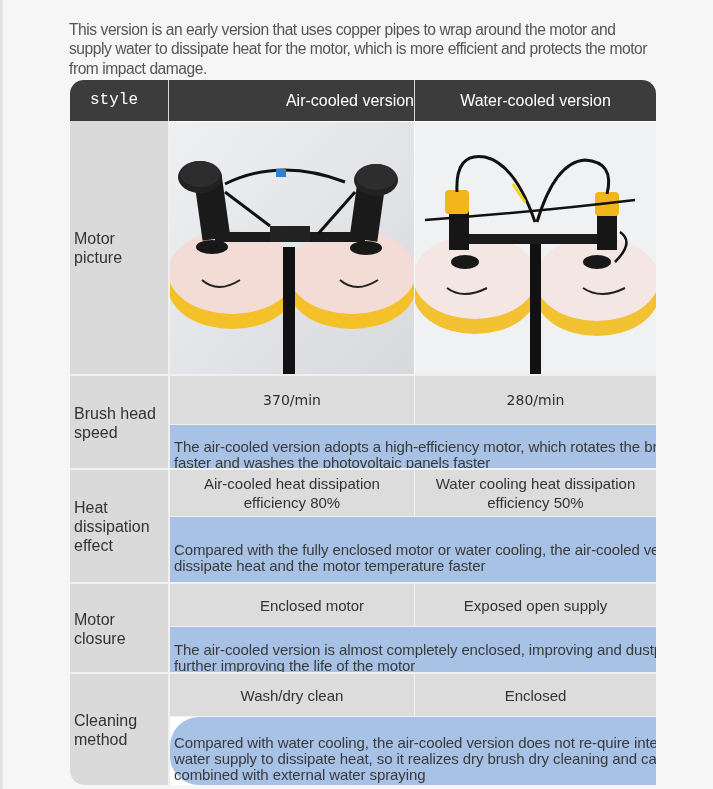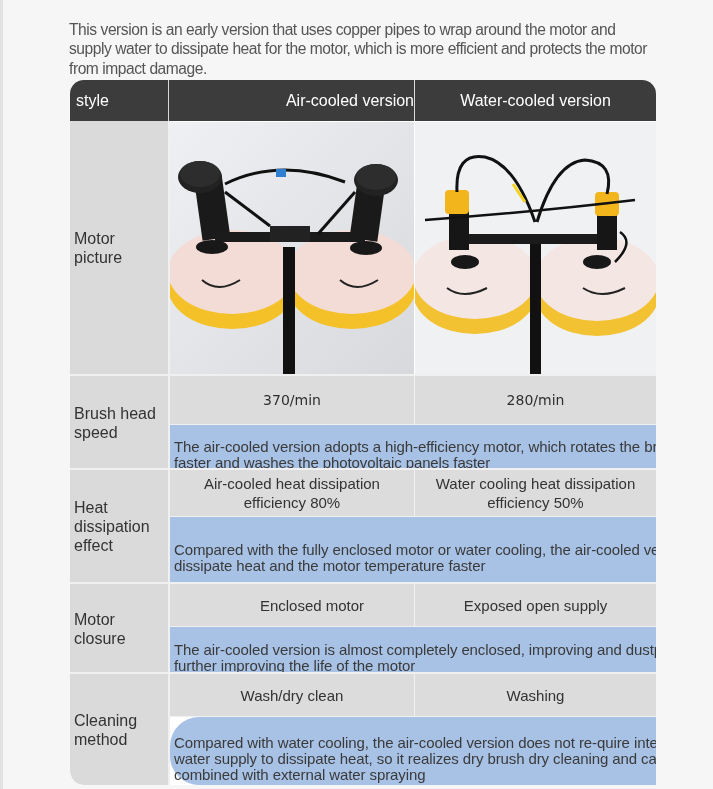--- a/index.html
+++ b/index.html
@@ -20,21 +20,21 @@
     border-radius: 14px 14px 0 0; overflow: hidden;
     background: #fff;
   }
   .hdr {
     position: absolute; left: 0; top: 0; width: 586px; height: 41px;
     background: #3c3c3c; color: #fff; font-size: 16px;
   }
   .hdr .c {
     position: absolute; top: 0; height: 41px; line-height: 41px;
   }
-  .hdr .c0 { left: 0; width: 98px; padding-left: 6px; box-sizing: border-box; }
+  .hdr .c0 { left: 14px; width: 98px; padding-left: 6px; box-sizing: border-box; font-family: Liberation Mono, monospace; }
   .hdr .c1 { left: 99px; width: 245px; text-align: right; }
   .hdr .c2 { left: 345px; width: 241px; text-align: center; }
   .hdr .sep { position: absolute; top: 0; width: 1px; height: 41px; background: #d8d8d8; }
 
   .label-cell {
     position: absolute; left: 0; width: 98px; background: #dadada;
     color: #333; font-size: 16px; line-height: 19px;
     padding-left: 4px; box-sizing: border-box;
     display: flex; align-items: center;
   }
@@ -170,21 +170,21 @@
   <div class="val" style="left:100px;top:504px;width:244px;height:42px;padding-left:48px;">Enclosed motor</div>
   <div class="val" style="left:345px;top:504px;width:241px;height:42px;">Exposed open supply</div>
   <div class="desc" style="top:547px;height:45px;">The air-cooled version is almost completely enclosed, improving and dustproof, further improving the life of the motor</div>
 
   <div class="hline" style="top:592px;"></div>
 
   <div class="label-cell" style="top:594px;height:111px;border-bottom-left-radius:14px;">
     <span style="display:block;width:80px;">Cleaning method</span>
   </div>
   <div class="val" style="left:100px;top:594px;width:244px;height:42px;">Wash/dry clean</div>
-  <div class="val" style="left:345px;top:594px;width:241px;height:42px;">Washing</div>
+  <div class="val" style="left:345px;top:594px;width:241px;height:42px;">Enclosed</div>
   <div class="desc" style="top:637px;height:68px;border-radius:29px;">Compared with water cooling, the air-cooled version does not re-quire internal water supply to dissipate heat, so it realizes dry brush dry cleaning and can also be combined with external water spraying</div>
 
   <div style="position:absolute;left:98px;top:41px;width:2px;height:664px;background:#f0f0f0;"></div>
   <div style="position:absolute;left:344px;top:296px;width:1px;height:48px;background:#f0f0f0;"></div>
   <div style="position:absolute;left:344px;top:390px;width:1px;height:46px;background:#f0f0f0;"></div>
   <div style="position:absolute;left:344px;top:504px;width:1px;height:42px;background:#f0f0f0;"></div>
   <div style="position:absolute;left:344px;top:594px;width:1px;height:42px;background:#f0f0f0;"></div>
   <div style="position:absolute;left:100px;top:344px;width:486px;height:1px;background:#f0f0f0;"></div>
   <div style="position:absolute;left:100px;top:436px;width:486px;height:1px;background:#f0f0f0;"></div>
   <div style="position:absolute;left:100px;top:546px;width:486px;height:1px;background:#f0f0f0;"></div>

